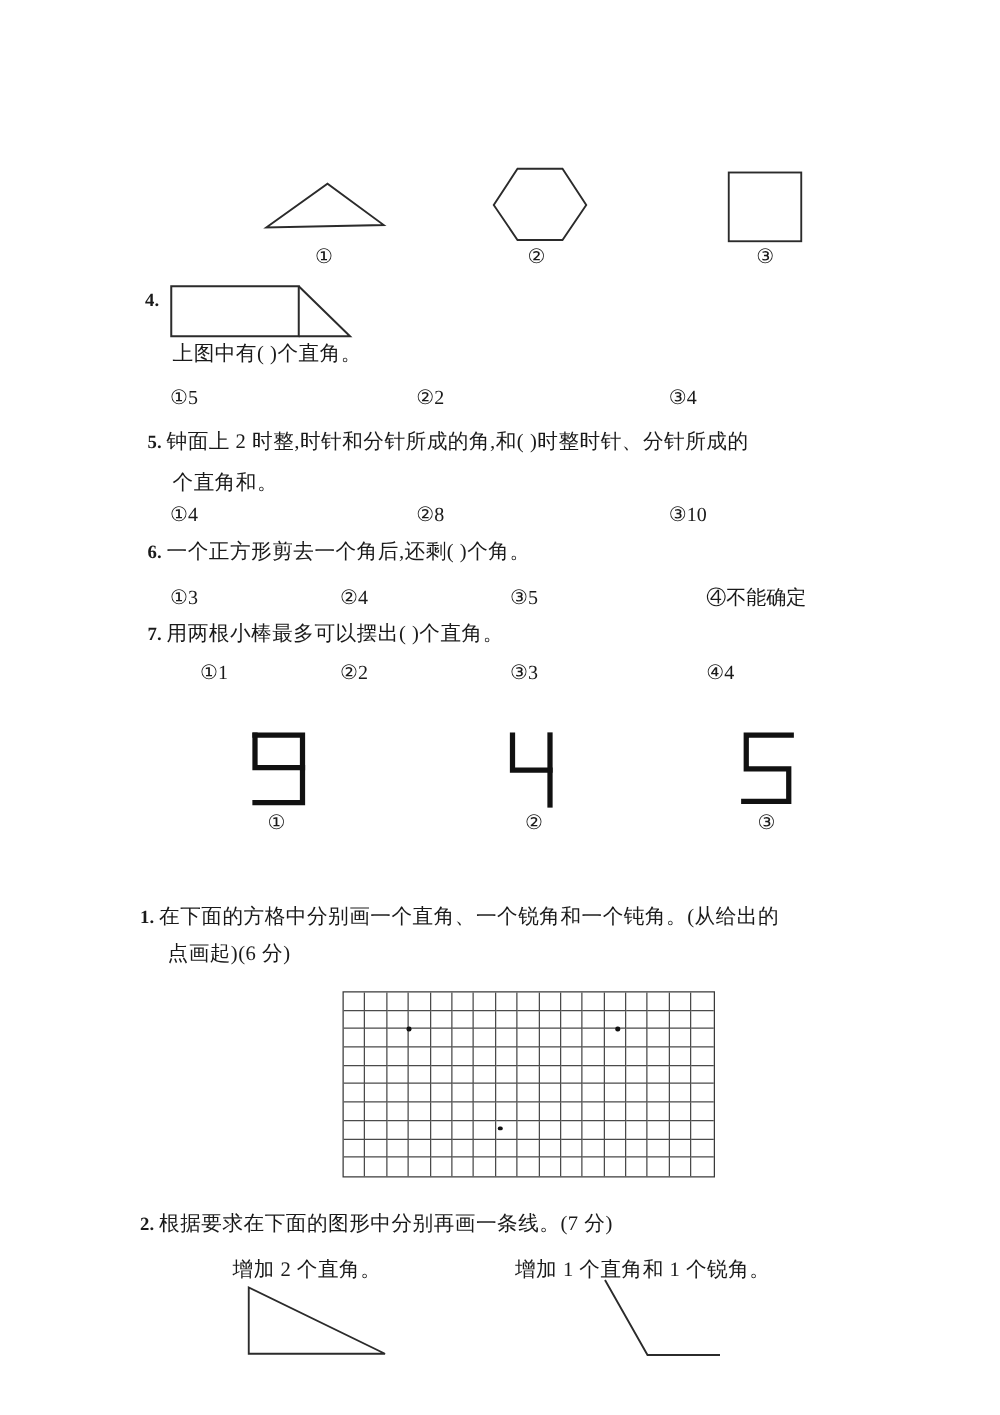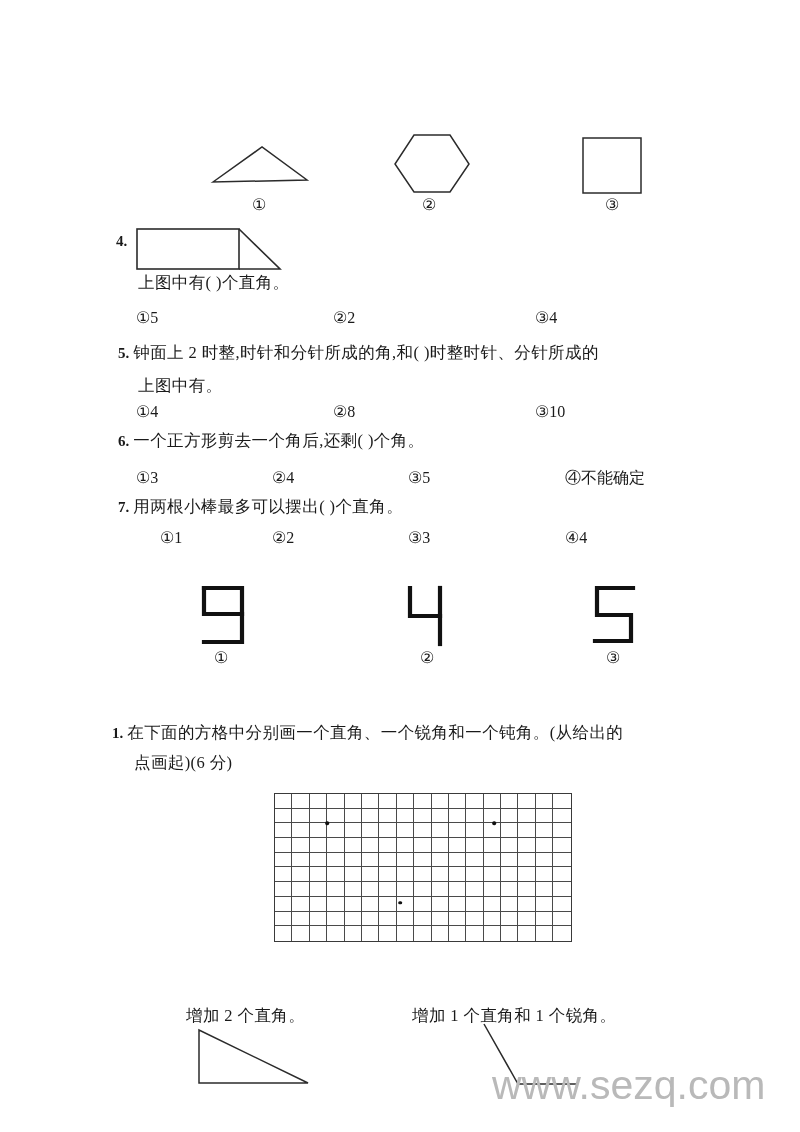--- a/index.html
+++ b/index.html
@@ -133,21 +133,21 @@
     <span class="qtext">上图中有(        )个直角。</span>
   </div>
   <div class="abs opt" style="left:136px; top:308px;">①5</div>
   <div class="abs opt" style="left:333px; top:308px;">②2</div>
   <div class="abs opt" style="left:535px; top:308px;">③4</div>
 
   <div class="abs" style="left:118px; top:342px;">
     <span class="qnum">5.</span>
     <span class="qtext">钟面上 2 时整,时针和分针所成的角,和(        )时整时针、分针所成的</span>
   </div>
-  <div class="abs qtext" style="left:138px; top:375px;">上图中有。</div>
+  <div class="abs qtext" style="left:138px; top:375px;">个直角和。</div>
   <div class="abs opt" style="left:136px; top:402px;">①4</div>
   <div class="abs opt" style="left:333px; top:402px;">②8</div>
   <div class="abs opt" style="left:535px; top:402px;">③10</div>
 
   <div class="abs" style="left:118px; top:430px;">
     <span class="qnum">6.</span>
     <span class="qtext">一个正方形剪去一个角后,还剩(        )个角。</span>
   </div>
   <div class="abs opt" style="left:136px; top:468px;">①3</div>
   <div class="abs opt" style="left:272px; top:468px;">②4</div>
@@ -389,31 +389,34 @@
         <div class="gridcell" style="width: 17.4px; height: 14.7px;"></div>
         <div class="gridcell" style="width: 17.4px; height: 14.7px;"></div>
         <div class="gridcell" style="width: 17.4px; height: 14.7px;"></div>
         <div class="gridcell lastcol" style="width: 17.4px; height: 14.7px;"></div>
       </div>
       <div class="dot" style="left: 52.2px; top: 29.4px;"></div>
       <div class="dot" style="left: 219.24px; top: 29.4px;"></div>
       <div class="dot" style="left: 125.28px; top: 108.78px;"></div>
     </div>
 
+  <div class="abs" style="left:112px; top:968px;">
+    <span class="qnum">2.</span>
+    <span class="qtext">根据要求在下面的图形中分别再画一条线。(7 分)</span>
+  </div>
 
   <div class="abs qtext" style="left:186px; top:1005px;">增加 2 个直角。</div>
   <div class="abs qtext" style="left:412px; top:1005px;">增加 1 个直角和 1 个锐角。</div>
 
   <div class="abs" style="left:196px; top:1028px;">
     <svg width="116" height="70" viewBox="0 0 116 70">
       <polygon points="3,2 3,55 112,55" fill="none" stroke="#2b2b2b" stroke-width="1.5"></polygon>
     </svg>
   </div>
 
   <div class="abs" style="left:448px; top:1022px;">
     <svg width="130" height="76" viewBox="0 0 130 76">
       <polyline points="36,2 70,62 128,62" fill="none" stroke="#2b2b2b" stroke-width="1.5"></polyline>
     </svg>
   </div>
 
-  <div class="watermark" style="left:492px; top:1062px;">www.sezq.com</div>
 
 </div>
 
 </body></html>

